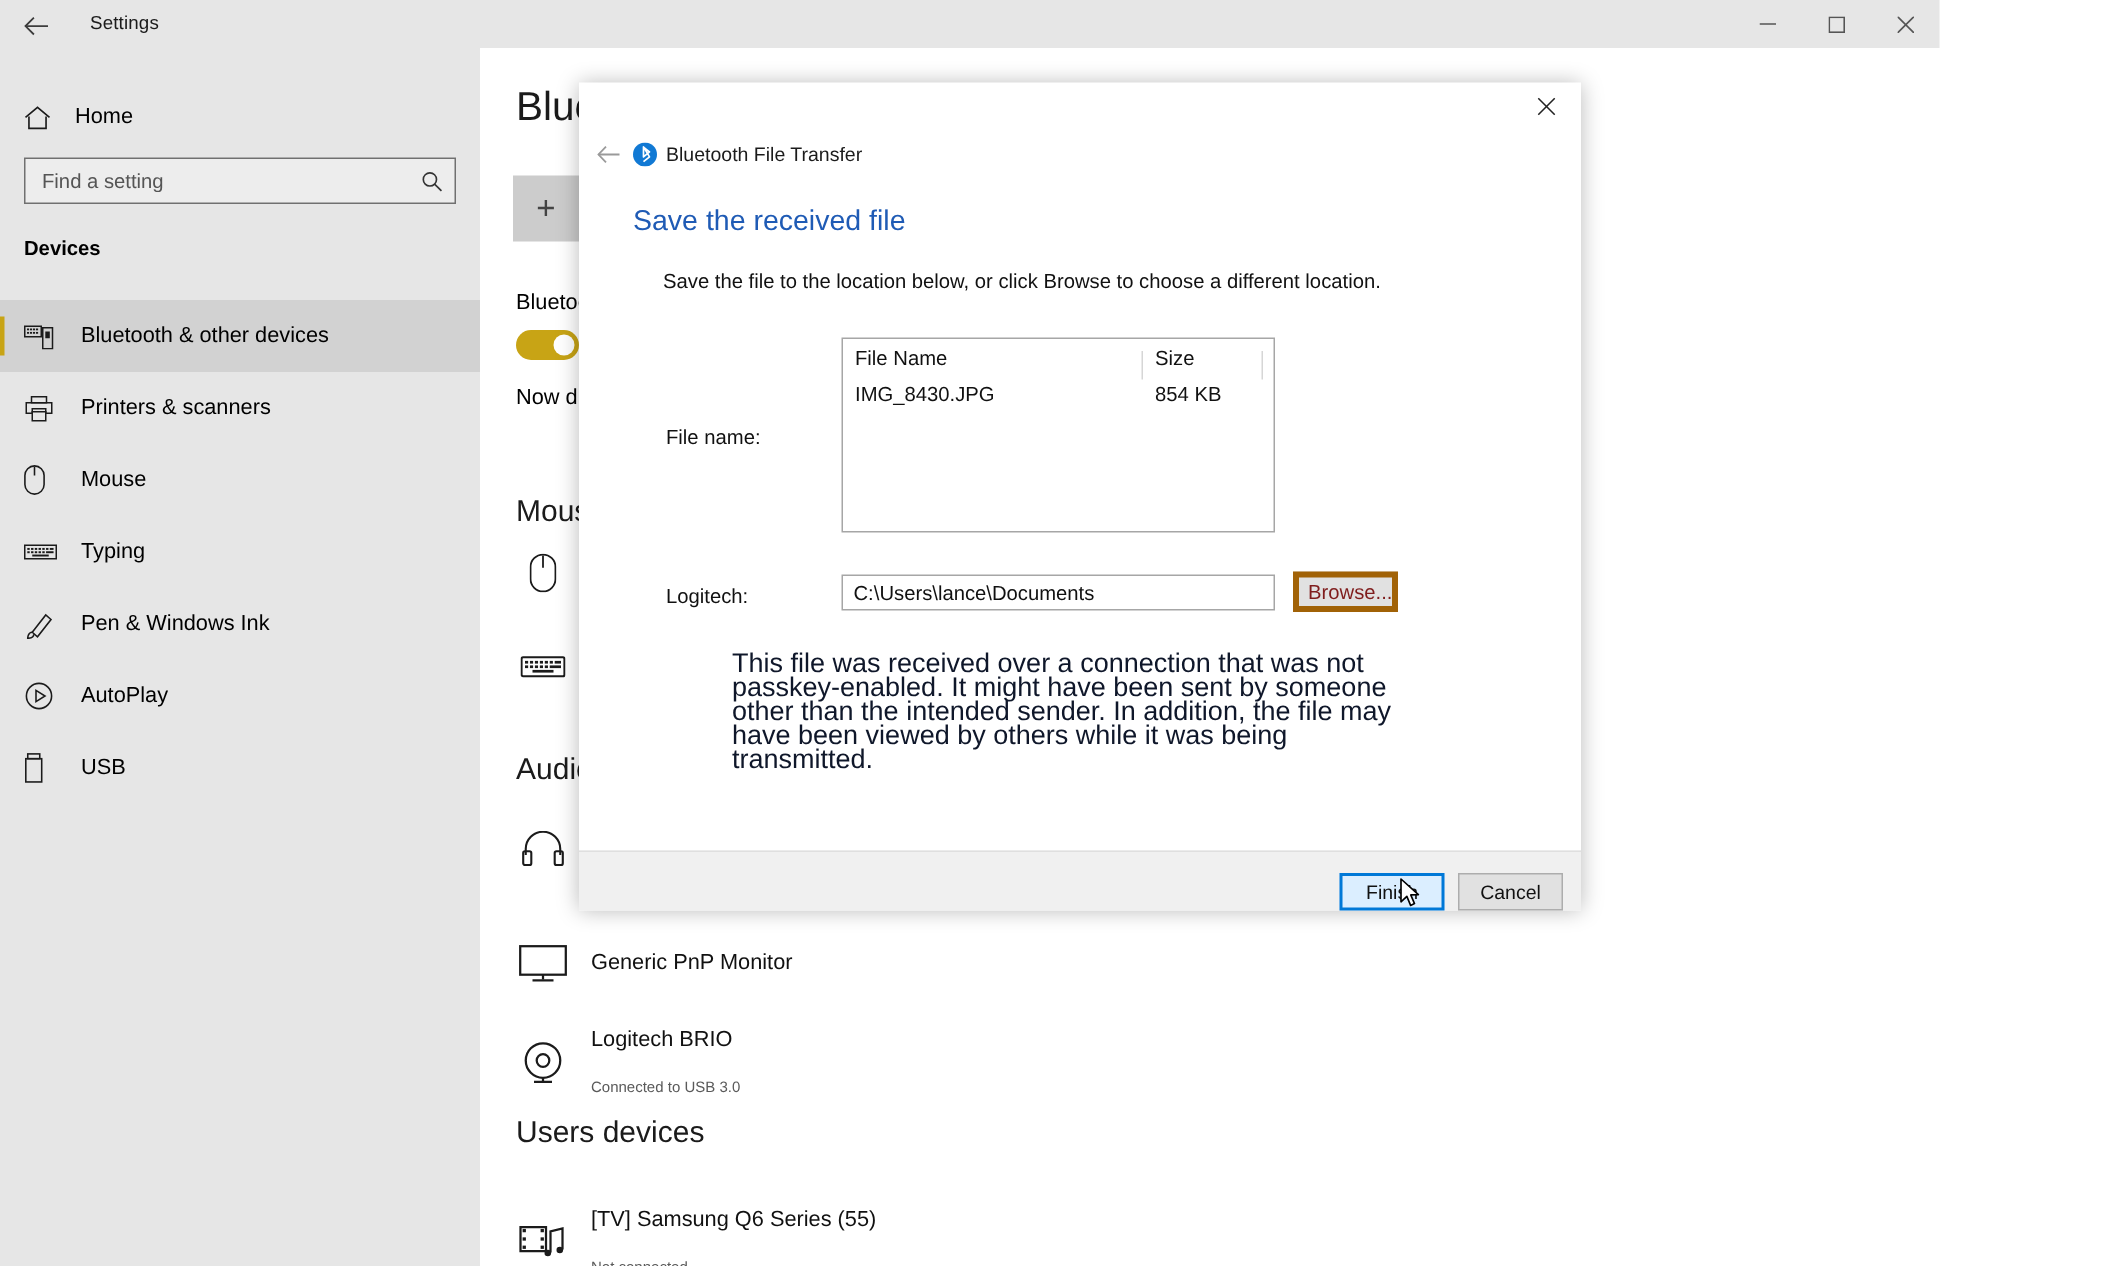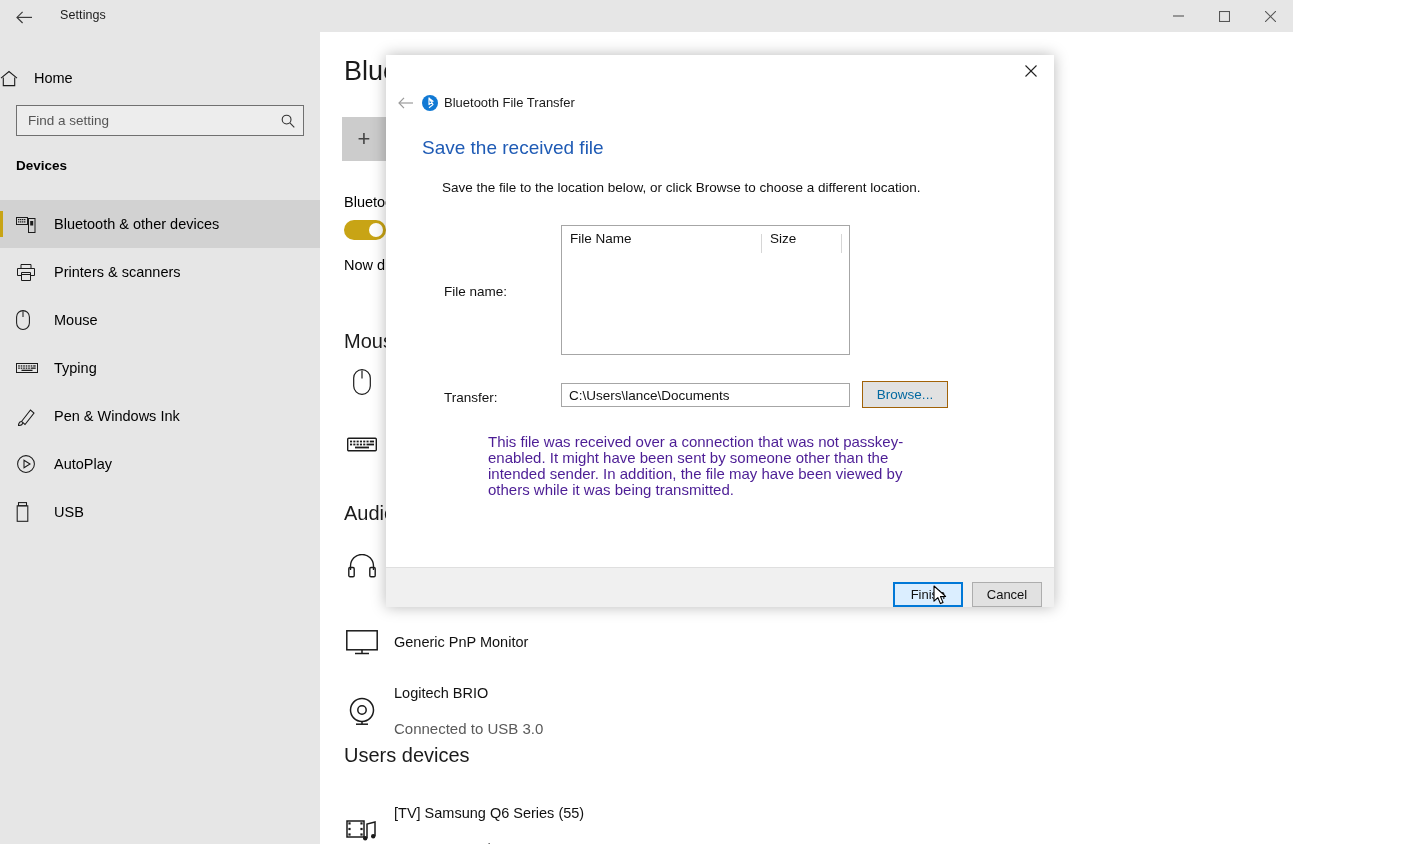--- a/index.html
+++ b/index.html
@@ -37,21 +37,21 @@
     font-size: 12.5px; color: #1b1b1b; letter-spacing: .1px;
   }
 
   
   .leftnav {
     position: absolute; left: 0; top: 32px; width: 320px; height: 812px;
     background: #e6e6e6;
   }
   .home-row {
     position: absolute; left: 0; top: 28px; width: 290px; height: 36px;
-    display: flex; align-items: center; 
+    display: flex; align-items: center; padding-left: 16px;
   }
   .home-row .ico { width: 30px; display:flex; align-items:center; }
   .home-row .lbl { font-size: 14.5px; color: #000; margin-left: 4px; }
 
   .search-box {
     position: absolute; left: 16px; top: 73px; width: 288px; height: 31px;
     background: #ededed; border: 1px solid #707070;
     display: flex; align-items: center;
   }
   .search-box input {
@@ -111,21 +111,21 @@
   .discover-label {
     position: absolute; left: 24px; top: 225px; font-size: 14.5px; color: #000; white-space: nowrap;
   }
   .section-head {
     position: absolute; left: 24px; font-size: 20px; color: #1b1b1b; white-space: nowrap;
   }
   .dev-row { position: absolute; left: 20px; display: flex; align-items: center; }
   .dev-ico { width: 44px; height: 44px; display:flex; align-items:center; justify-content:center; color:#1b1b1b; }
   .dev-text { margin-left: 10px; }
   .dev-name { font-size: 14.5px; color: #111; white-space: nowrap; }
-  .dev-status { font-size: 15px; color: #5a5a5a; margin-top: 18px; white-space: nowrap; }
+  .dev-status { font-size: 10px; color: #5a5a5a; margin-top: 18px; white-space: nowrap; }
 
   
   .rightpanel { position: absolute; left: 1140px; top: 32px; width: 245px; }
 
   
   .dialog {
     position: absolute; left: 386px; top: 55px; width: 668px; height: 552px;
     background: #ffffff;
     box-shadow: 0 0 14px rgba(0,0,0,.28);
   }
@@ -167,27 +167,27 @@
   .fl-row .c2 { width: 80px; padding-left: 8px; font-size: 13.5px; color: #111; }
 
   .lbl-location { position: absolute; left: 58px; top: 335px; font-size: 13.5px; color: #111; }
   .loc-input {
     position: absolute; left: 175px; top: 328px; width: 289px; height: 24px;
     border: 1px solid #a6a6a6; background: #fff;
     font-family: "Liberation Sans", sans-serif; font-size: 13.5px; color: #111;
     padding-left: 7px; outline: none;
   }
   .browse-btn {
-    position: absolute; left: 476px; top: 326px; width: 86px; height: 27px;
-    background: #e1e1e1; border: 1px solid #a16207;
-    font-family: "Liberation Sans", sans-serif; font-size: 13.5px; color: #0369a1;
+    position: absolute; left: 476px; top: 326px; width: 70px; height: 27px;
+    background: #e1e1e1; border: 4px solid #a16207;
+    font-family: "Liberation Sans", sans-serif; font-size: 13.5px; color: #7f1d1d;
   }
   .warn-text {
     position: absolute; left: 102px; top: 379px; width: 460px;
-    font-size: 15px; color: #4c1d95; line-height: 16px;
+    font-size: 18px; color: #0f172a; line-height: 16px;
   }
   .dlg-footer {
     position: absolute; left: 0; bottom: 0; width: 668px; height: 40px;
     background: #f0f0f0; border-top: 1px solid #dfdfdf;
   }
   .btn {
     position: absolute; top: 14px; width: 70px; height: 25px;
     background: #e1e1e1; border: 1px solid #adadad;
     font-family: "Liberation Sans", sans-serif; font-size: 13px; color: #111;
   }
@@ -526,23 +526,27 @@
     <div class="dlg-heading">Save the received file</div>
     <div class="dlg-intro">Save the file to the location below, or click Browse to choose a different location.</div>
 
     <div class="lbl-filename">File name:</div>
 
     <div class="filelist">
       <div class="fl-head">
         <div class="c1">File Name</div>
         <div class="c2">Size</div>
       </div>
-    </div>
-
-    <div class="lbl-location">Transfer:</div>
+      <div class="fl-row">
+        <div class="c1">IMG_8430.JPG</div>
+        <div class="c2">854 KB</div>
+      </div>
+    </div>
+
+    <div class="lbl-location">Logitech:</div>
     <input class="loc-input" type="text" value="C:\Users\lance\Documents" style="">
     <button class="browse-btn">Browse...</button>
 
     <div class="warn-text">This file was received over a connection that was not passkey-enabled. It might have been sent by someone other than the intended sender.  In addition, the file may have been viewed by others while it was being transmitted.</div>
 
     <div class="dlg-footer">
       <button class="btn btn-finish">Finish</button>
       <button class="btn btn-cancel">Cancel</button>
     </div>
   </div>

